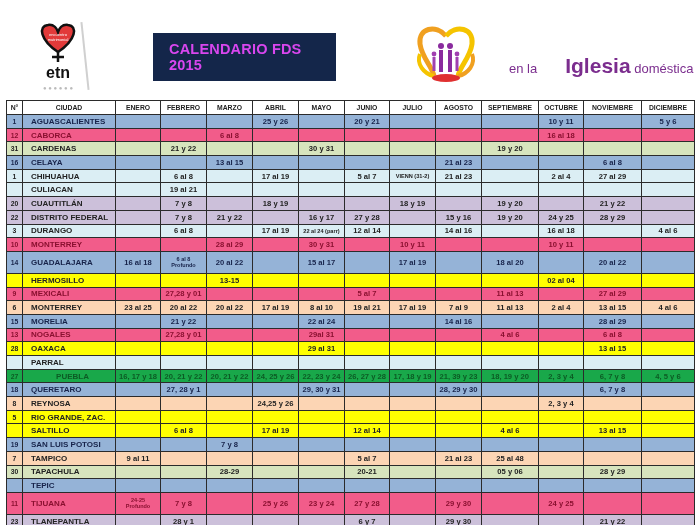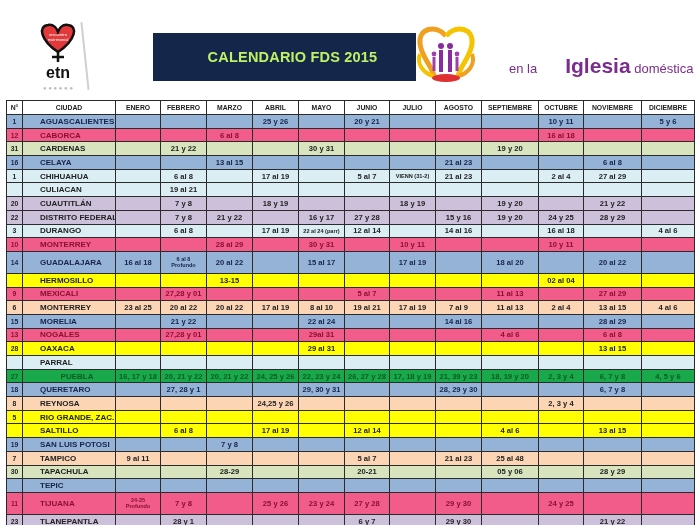--- a/index.html
+++ b/index.html
@@ -1,36 +1,36 @@
 <!DOCTYPE html>
 <html><head>
 <meta charset="utf-8">
 <style>
   * { box-sizing: border-box; margin: 0; padding: 0; }
   html, body { width: 700px; height: 525px; background: #ffffff; overflow: hidden; }
   body { font-family: "Liberation Sans", sans-serif; position: relative; }
 
   .header { position: absolute; left: 0; top: 0; width: 700px; height: 98px; }
   .logo-left { position: absolute; left: 28px; top: 22px; width: 70px; height: 72px; }
-  .title-box { position: absolute; left: 153px; top: 33px; width: 263px; height: 48px;
-    background: #14264a; color: #bef264; display: flex; align-items: center; justify-content: center;
+  .title-box { position: absolute; left: 153px; top: 33px; width: 183px; height: 48px;
+    background: #14264a; color: #d946ef; display: flex; align-items: center; justify-content: center;
     font-weight: bold; font-size: 14.5px; letter-spacing: 0.2px; padding-left: 16px; }
   .logo-right { position: absolute; left: 412px; top: 24px; width: 250px; height: 65px; }
   .logo-right .mark { position: absolute; left: 0; top: 0; width: 68px; height: 62px; }
   .logo-right .txt1 { position: absolute; left: 70px; top: 10px; font-size: 13px; color: #7b2d8e; white-space: nowrap; }
   .logo-right .txt1 b { color: #c6247a; font-size: 18px; }
   .logo-right .txt2 { position: absolute; left: 97px; top: 30px; font-size: 13px; color: #7b2d8e; white-space: nowrap; }
   .logo-right .txt2 b { color: #7b2d8e; font-size: 21px; margin-left: 28px; }
 
   table { position: absolute; left: 6px; top: 100px; width: 688px; border-collapse: collapse; table-layout: fixed; }
   td, th { border: 1px solid #2b2b2b; font-size: 7.6px; font-weight: bold; text-align: center;
     height: 13.7px; padding: 0 1px; white-space: nowrap; overflow: hidden; color: #222; }
   th { background: #ffffff; font-size: 6.8px; height: 14px; }
   td.num { font-size: 6.8px; }
-  td.city { text-align: left; padding-left: 17px; font-size: 8px; }
+  td.city { text-align: left; padding-left: 8px; font-size: 8px; }
   tr.tall td { height: 22px; }
   .small { font-size: 5.5px; line-height: 6px; display: block; }
   .tiny { font-size: 5.6px; }
 
   .c-blue td { background: #95b3d7; color: #17234a; }
   .c-pink td { background: #f25c8a; color: #8a1030; }
   .c-olive td { background: #d7e4bd; color: #222; }
   .c-lightblue td { background: #dbeef4; color: #222; }
   .c-lavender td { background: #ccc0da; color: #222; }
   .c-yellow td { background: #ffff00; color: #222; }

